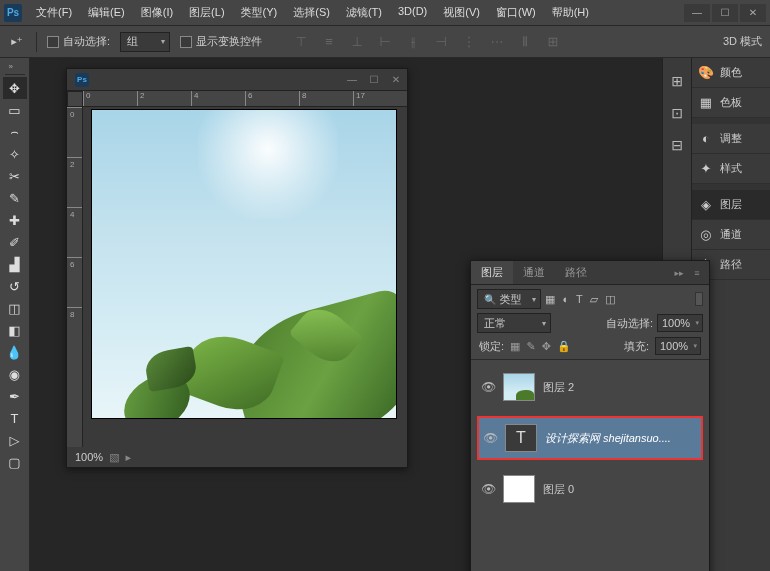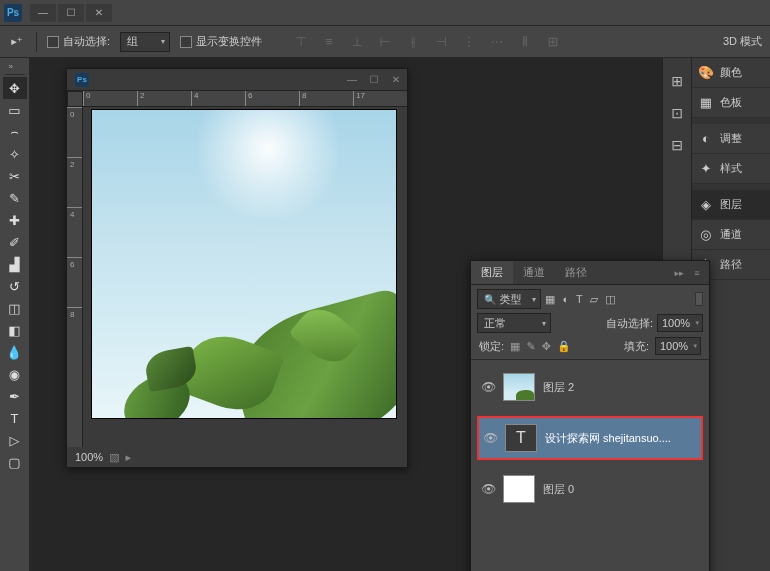--- a/index.html
+++ b/index.html
@@ -63,29 +63,42 @@
 .pct-box::after{content:"▾";position:absolute;right:3px;font-size:7px;color:#888;}
 .lock-row{display:flex;align-items:center;gap:6px;padding:0 2px;}
 .lock-row .licos{display:flex;gap:6px;color:#999;font-size:11px;}
 .layer-list{padding:10px 6px;display:flex;flex-direction:column;gap:12px;}
 .layer{display:flex;align-items:center;gap:8px;padding:3px 4px;}
 .layer .eye{width:14px;color:#bbb;font-size:12px;}
 .layer .thumb{width:32px;height:28px;border:1px solid #888;background:#fff;display:flex;align-items:center;justify-content:center;font-size:16px;overflow:hidden;}
 .layer .lname{color:#ccc;}
 .layer.sel{border:2px solid #e33;padding:6px 4px;background:#5a7a9a;}
 .layer.sel .thumb{background:#3a3a3a;color:#ddd;}
-.layer.sel .lname{color:#fff;}
+.layer.sel .lname{color:#fff;font-style:italic;}
 .thumb-sky{width:100%;height:100%;background:linear-gradient(180deg,#a8d5e8 0%,#d4ecf4 70%);position:relative;}
 .thumb-sky::after{content:"";position:absolute;bottom:0;right:0;width:60%;height:40%;background:#4a7a2a;border-radius:50% 40% 0 0;}
 </style>
 </head>
 <body>
 
 <div class="titlebar">
   <div class="ps-logo">Ps</div>
+  <div class="menubar">
+    <div class="menu-item">文件(F)</div>
+    <div class="menu-item">编辑(E)</div>
+    <div class="menu-item">图像(I)</div>
+    <div class="menu-item">图层(L)</div>
+    <div class="menu-item">类型(Y)</div>
+    <div class="menu-item">选择(S)</div>
+    <div class="menu-item">滤镜(T)</div>
+    <div class="menu-item">3D(D)</div>
+    <div class="menu-item">视图(V)</div>
+    <div class="menu-item">窗口(W)</div>
+    <div class="menu-item">帮助(H)</div>
+  </div>
   <div class="win-controls">
     <div class="win-btn">—</div>
     <div class="win-btn">☐</div>
     <div class="win-btn">✕</div>
   </div>
 </div>
 
 <div class="optbar">
   <div class="tool-ico">▸⁺</div>
   <div style="width:1px;height:20px;background:#2a2a2a"></div>

